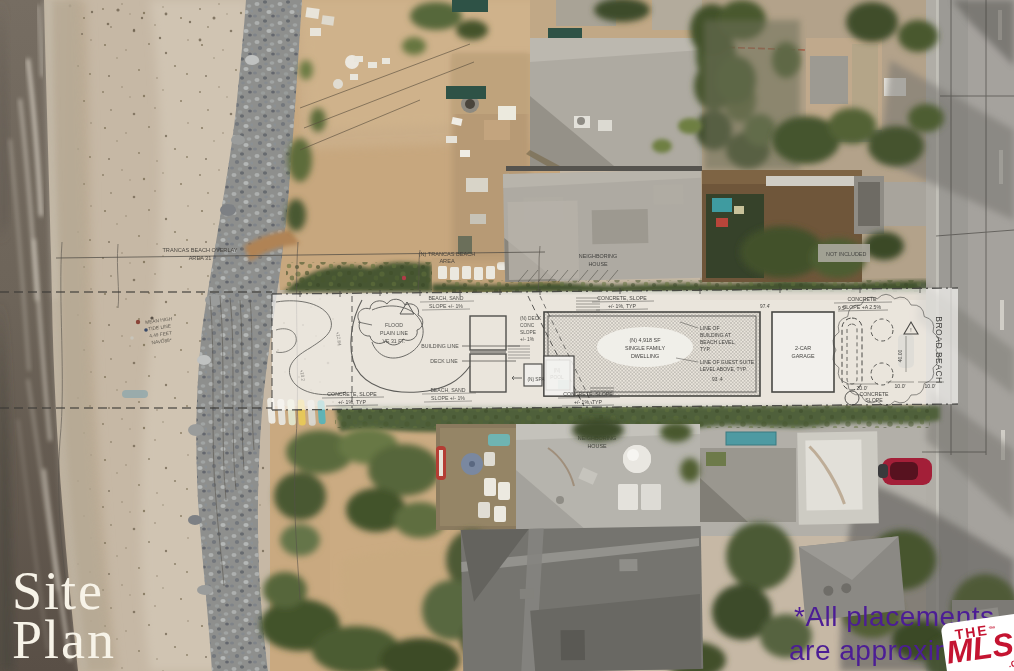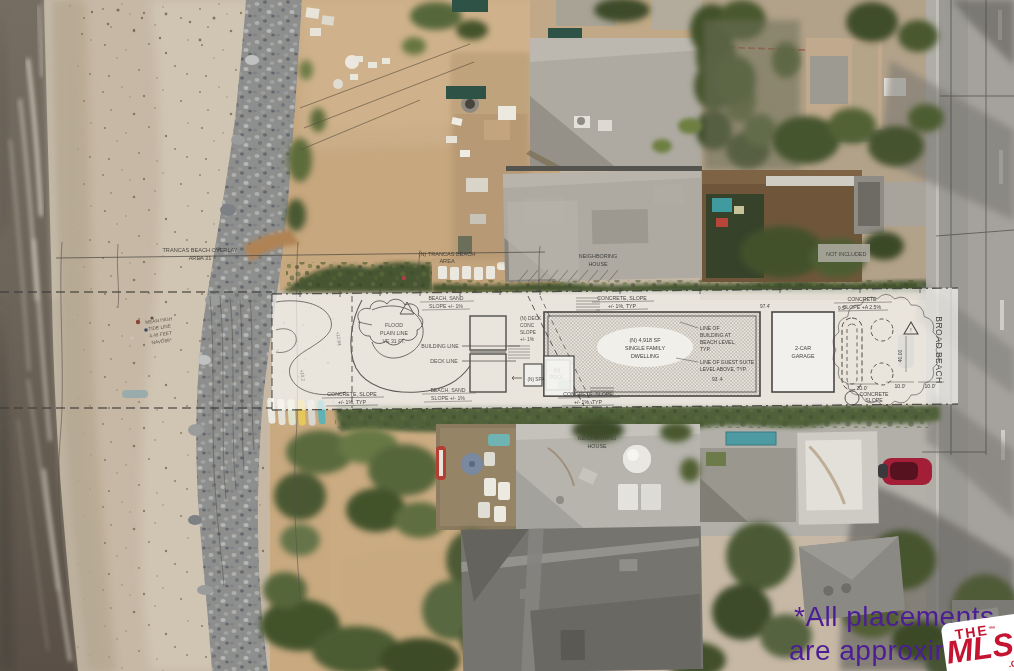--- a/index.html
+++ b/index.html
@@ -722,20 +722,21 @@
 <g stroke="#2c2c2a" stroke-width="0.6">
 <line x1="590" y1="388" x2="614" y2="388"></line>
           <line x1="590" y1="391" x2="614" y2="391"></line>
 <line x1="590" y1="394" x2="614" y2="394"></line>
 </g>
 
 <text x="760" y="308" font-size="4.8" fill="#242422">97.4'</text>
 </g>
 </svg>
 
+<div style="position:absolute;left:12px;top:567px;color:#f7f3e8;font-family:'Liberation Serif',serif;font-size:54px;line-height:49px;letter-spacing:2px;">Site<br>Plan</div>
 
 <div style="position:absolute;left:794px;top:600px;color:#4c1d95;font-family:'Liberation Sans',sans-serif;font-size:28px;line-height:34px;letter-spacing:0.5px;white-space:nowrap;">*All placements<br><span style="margin-left:-5px">are approxim</span></div>
 
 <div style="position:absolute;left:944px;top:618px;width:88px;height:58px;background:#ffffff;border-radius:8px;transform:rotate(-8deg);">
 <div style="position:absolute;left:13px;top:4px;color:#c41431;font-size:14px;font-weight:bold;letter-spacing:2px;font-family:'Liberation Sans',sans-serif;">THE</div>
 <div style="position:absolute;left:2px;top:11px;color:#c41431;font-size:32px;font-weight:bold;font-style:italic;letter-spacing:0px;font-family:'Liberation Sans',sans-serif;">MLS</div>
 <div style="position:absolute;left:47px;top:8px;color:#c41431;font-size:7px;font-weight:bold;font-family:'Liberation Sans',sans-serif;">™</div>
 <div style="position:absolute;left:62px;top:44px;color:#c41431;font-size:8.5px;font-weight:bold;font-family:'Liberation Sans',sans-serif;">.COM</div>
 </div>
 </div>

